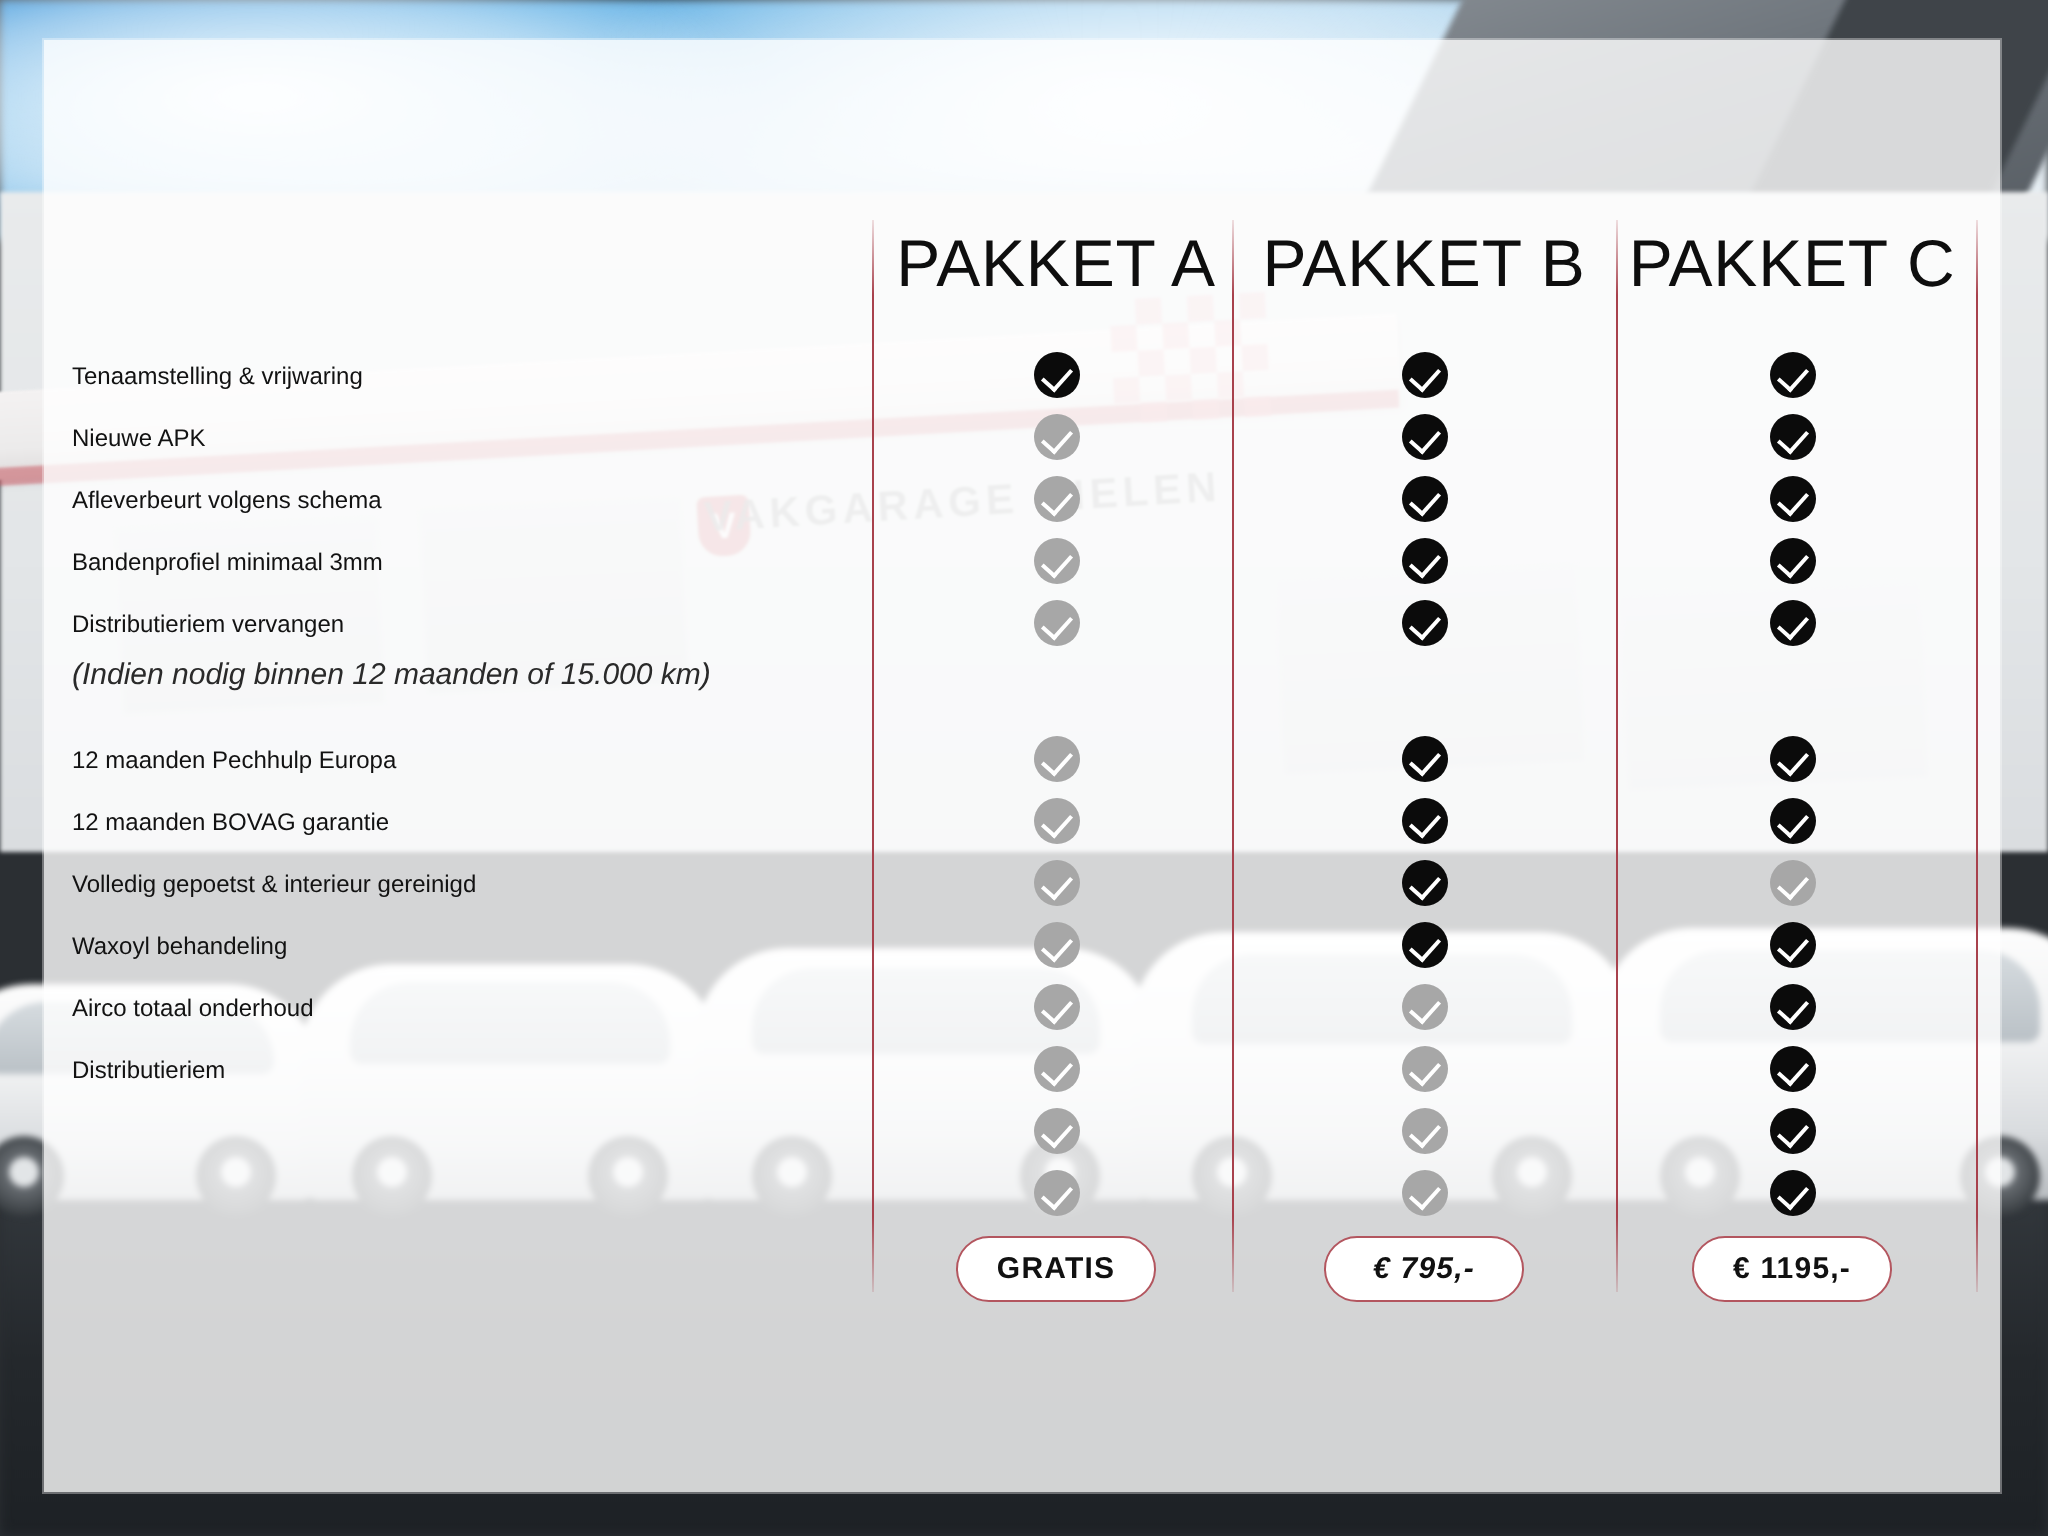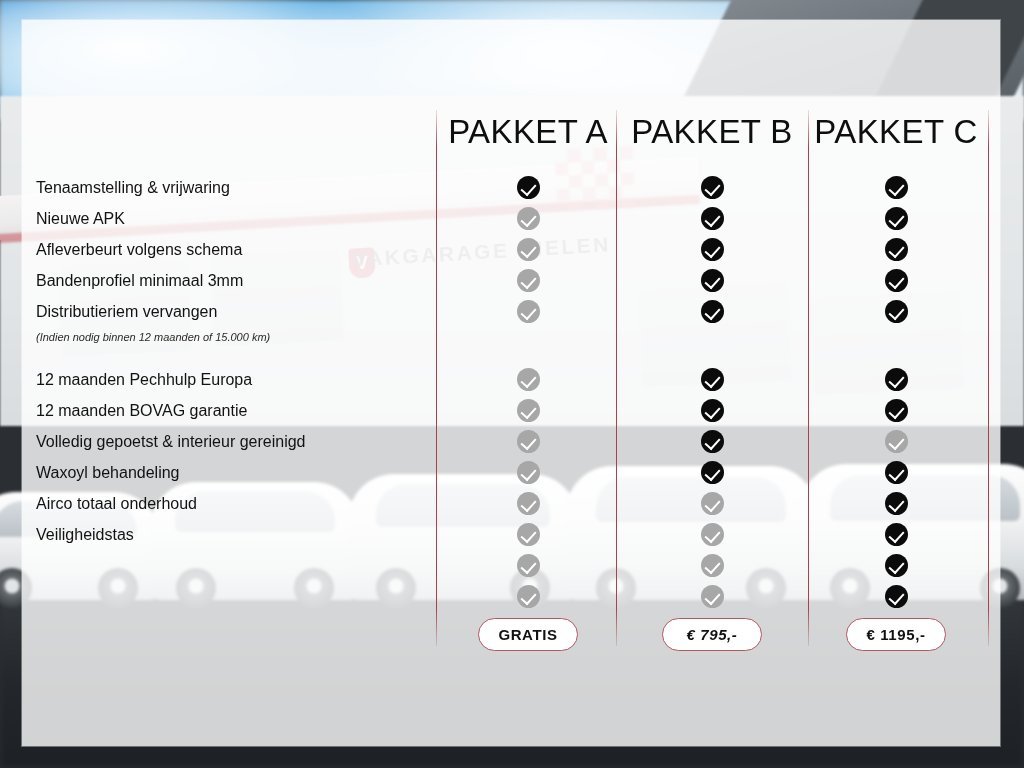--- a/index.html
+++ b/index.html
@@ -159,26 +159,26 @@
     text-align: center;
     white-space: nowrap;
   }
 
   
   #feature-list { position: absolute; left: 36px; top: 172px; width: 390px; }
   .feature-row {
     height: 31px;
     display: flex;
     align-items: center;
-    font-size: 16px;
+    font-size: 12px;
     color: #121212;
     white-space: nowrap;
   }
   .feature-note {
-    font-size: 11px;
+    font-size: 15px;
     font-style: italic;
     color: #2a2a2a;
     height: 20px;
     display: flex;
     align-items: center;
     white-space: nowrap;
   }
   .group-gap { height: 17px; }
 
   
@@ -295,21 +295,21 @@
     <div class="feature-row">Afleverbeurt volgens schema</div>
     <div class="feature-row">Bandenprofiel minimaal 3mm</div>
     <div class="feature-row">Distributieriem vervangen</div>
     <div class="feature-note">(Indien nodig binnen 12 maanden of 15.000 km)</div>
     <div class="group-gap"></div>
     <div class="feature-row">12 maanden Pechhulp Europa</div>
     <div class="feature-row">12 maanden BOVAG garantie</div>
     <div class="feature-row">Volledig gepoetst &amp; interieur gereinigd</div>
     <div class="feature-row">Waxoyl behandeling</div>
     <div class="feature-row">Airco totaal onderhoud</div>
-    <div class="feature-row">Veiligheidstas</div>
+    <div class="feature-row">Distributieriem</div>
   </div>
 
 <div id="checks-layer">
     <div class="check-col" style="left: 498px;">
       <div class="check-cell">
         <span class="check-badge on"></span>
       </div>
       <div class="check-cell">
         <span class="check-badge off"></span>
       </div>

